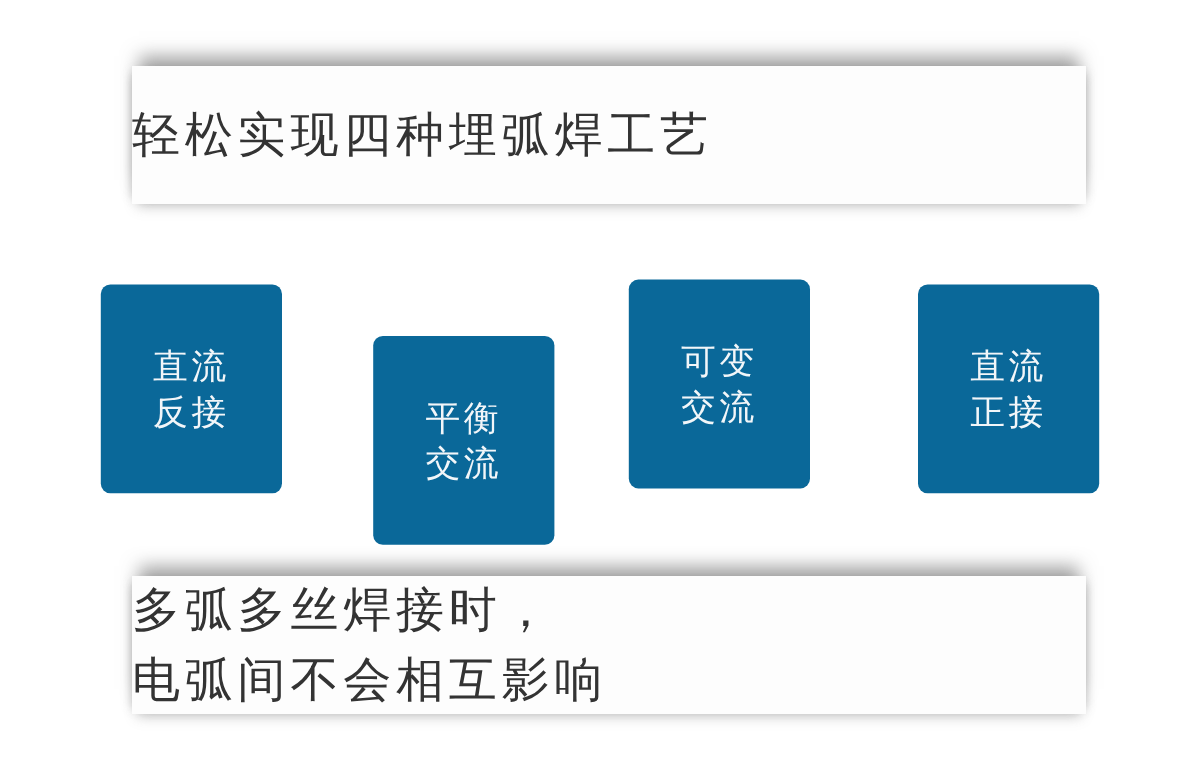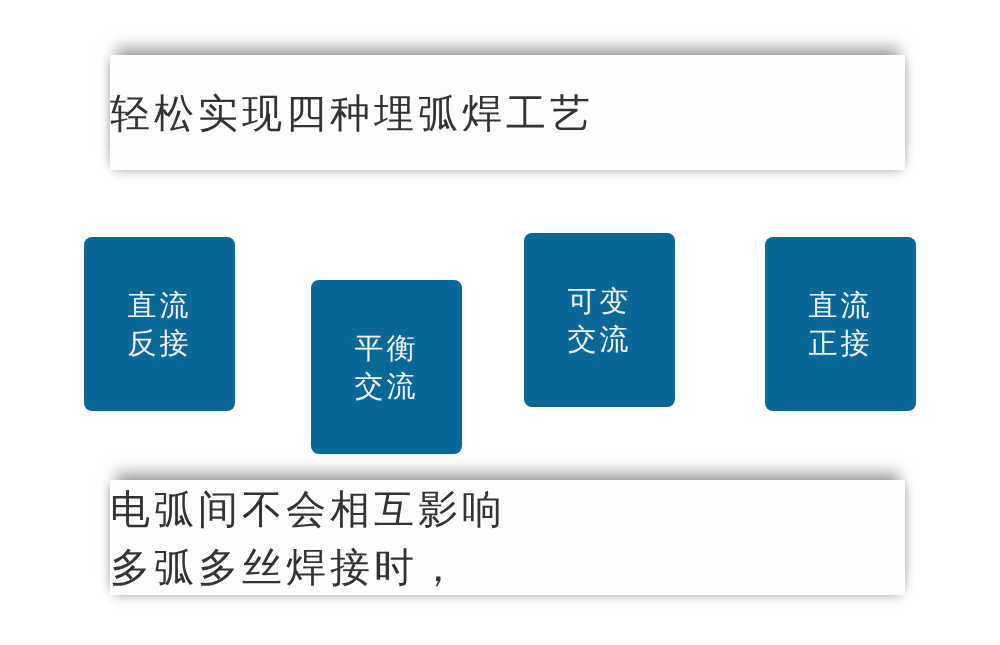--- a/index.html
+++ b/index.html
@@ -32,15 +32,15 @@
 <div class="tile" style="left:524px;top:233px;">
   <div class="t">可变</div>
   <div class="t">交流</div>
 </div>
 <div class="tile" style="left:765px;top:237px;">
   <div class="t">直流</div>
   <div class="t">正接</div>
 </div>
 
 <div id="bottom" class="panel">
+  <div class="line">多弧多丝焊接时，</div>
   <div class="line">电弧间不会相互影响</div>
-  <div class="line">多弧多丝焊接时，</div>
 </div>
 
 </body></html>

